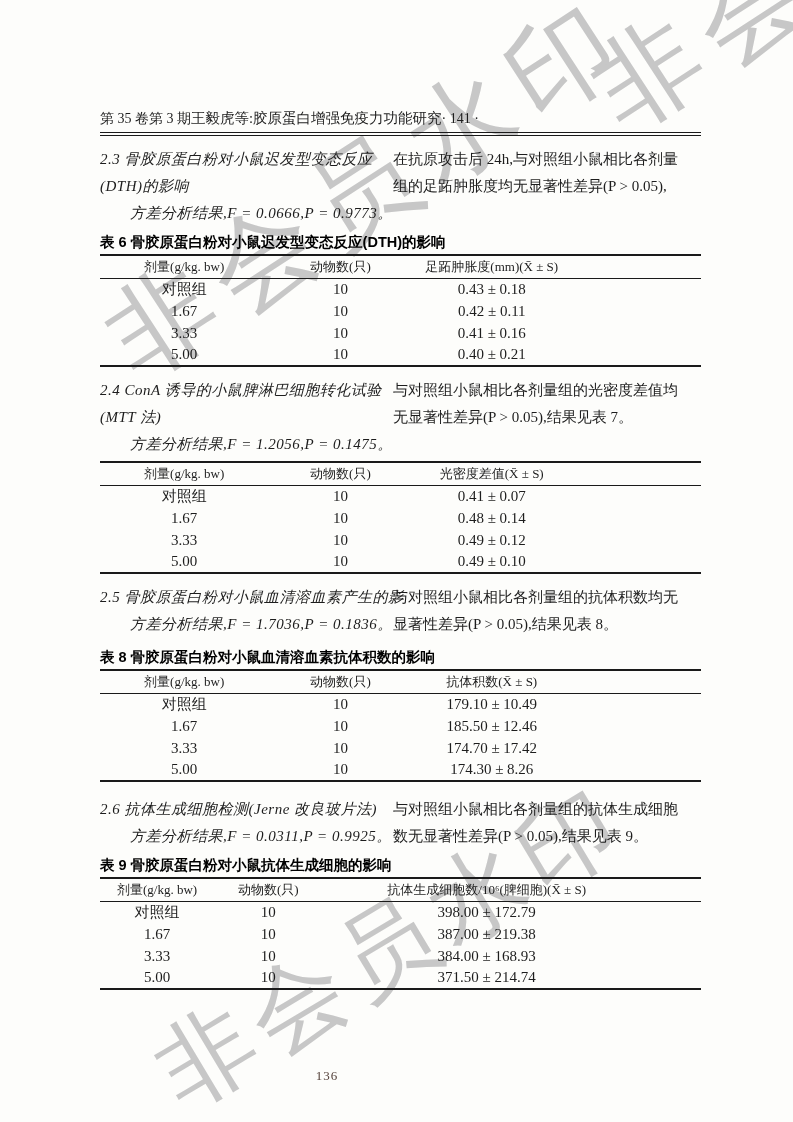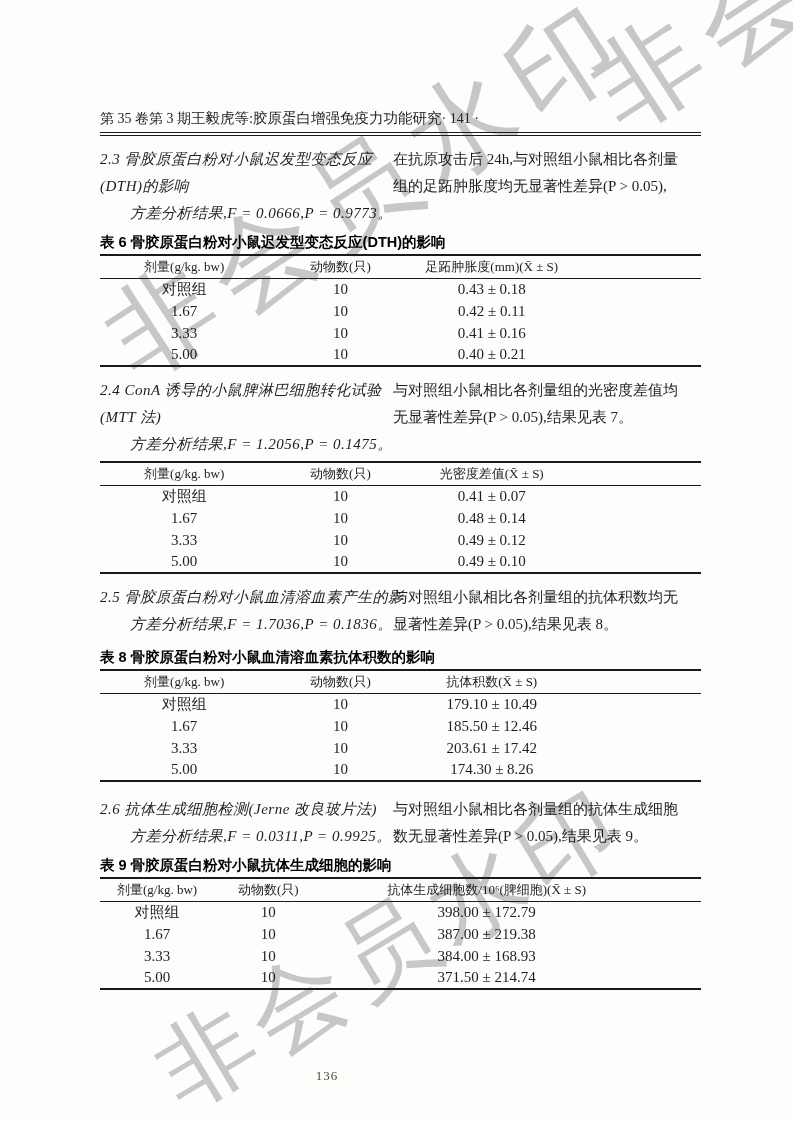--- a/index.html
+++ b/index.html
@@ -213,21 +213,21 @@
             <td>179.10 ± 10.49</td>
           </tr>
           <tr>
             <td>1.67</td>
             <td>10</td>
             <td>185.50 ± 12.46</td>
           </tr>
           <tr>
             <td>3.33</td>
             <td>10</td>
-            <td>203.61 ± 17.42</td>
+            <td>174.70 ± 17.42</td>
           </tr>
           <tr>
             <td>5.00</td>
             <td>10</td>
             <td>174.30 ± 8.26</td>
           </tr>
         </tbody>
       </table>
 
     <div class="sec gap14">

